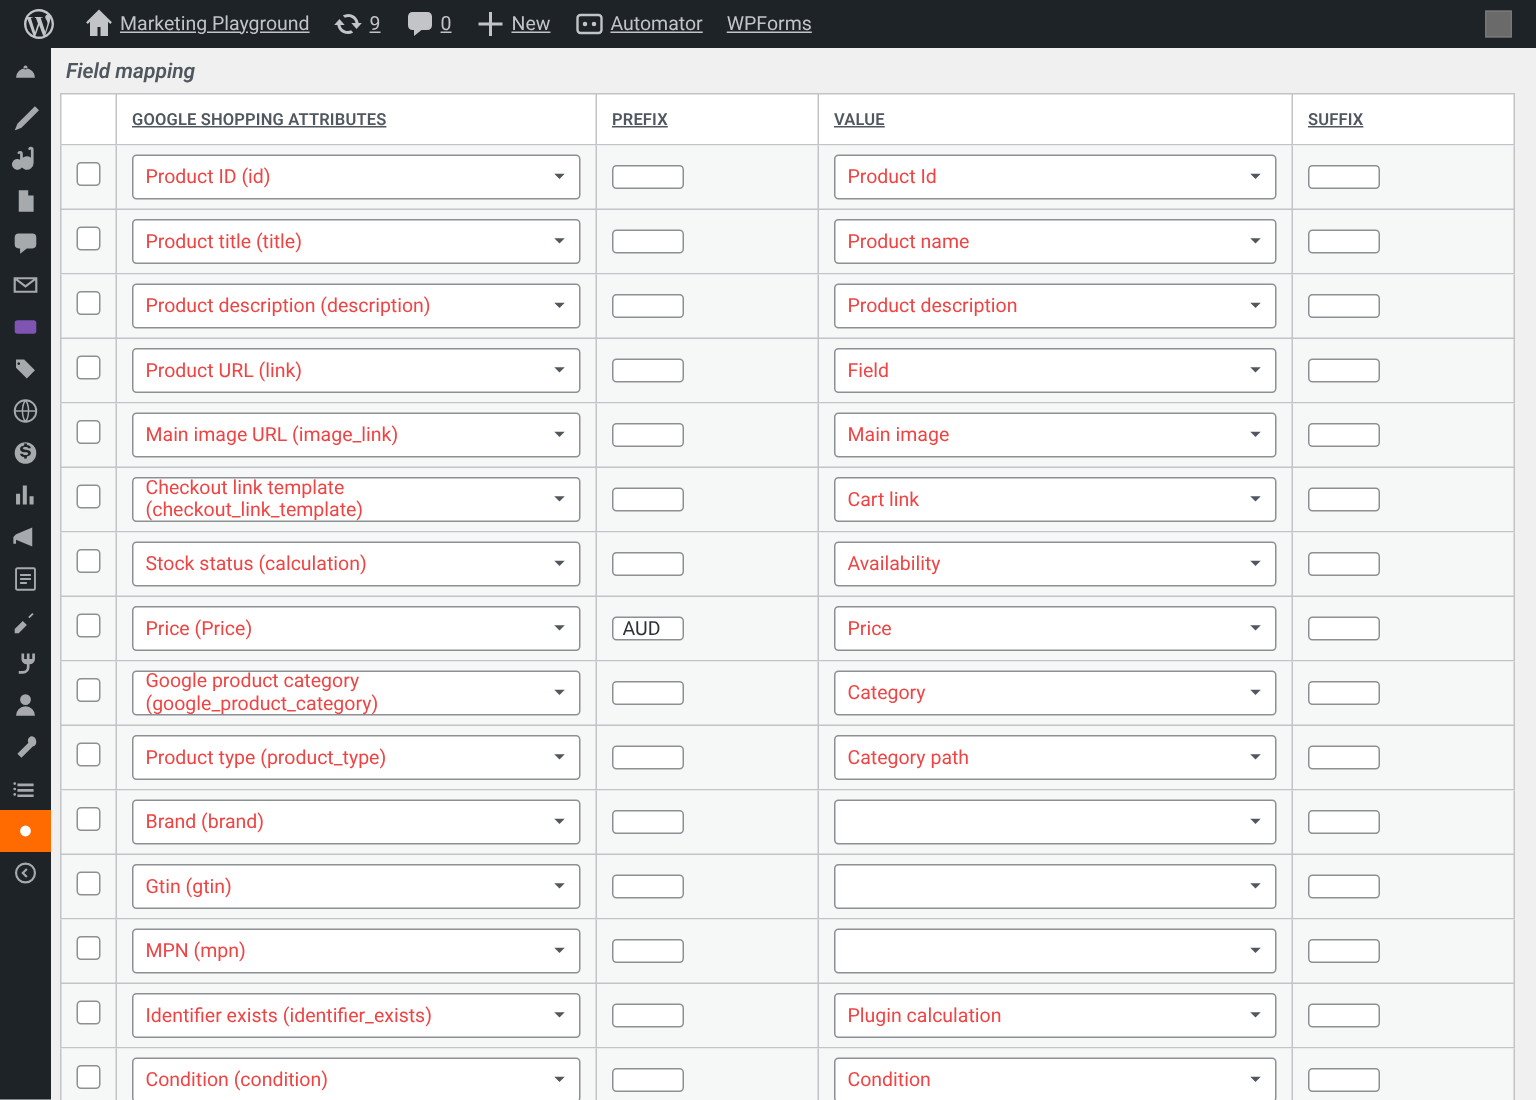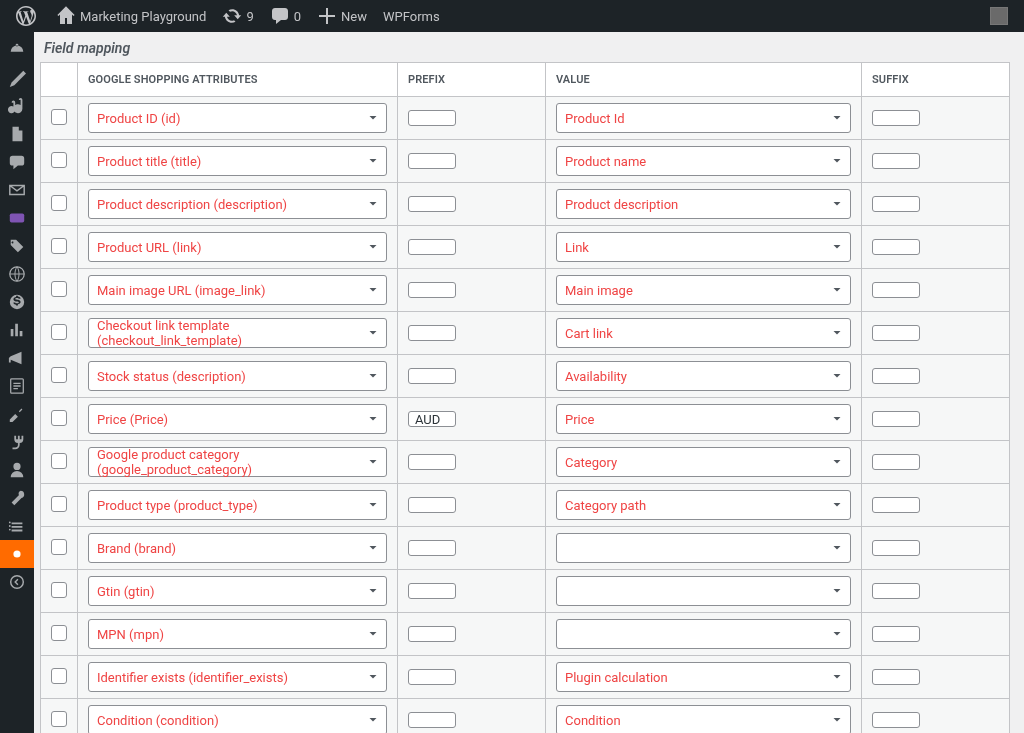--- a/index.html
+++ b/index.html
@@ -1,38 +1,38 @@
 <!DOCTYPE html>
 <html><head>
 <meta charset="utf-8">
 <style>
   * { box-sizing: border-box; }
   html, body { margin: 0; padding: 0; width: 1024px; height: 733px; overflow: hidden; font-family: -apple-system, BlinkMacSystemFont, "Segoe UI", Roboto, Arial, sans-serif; background: #f0f0f1; font-size: 13px; color: #2c3338; }
 
   
-  .adminbar { position: absolute; top: 0; left: 0; right: 0; height: 32px; background: #1d2327; color: #c3c4c7; display: flex; padding: 0 8px; font-size: 13px; }
+  .adminbar { position: absolute; top: 0; left: 0; right: 0; height: 32px; background: #1d2327; color: #c3c4c7; display: flex; padding: 0 8px; font-size: 13px; text-decoration: underline; }
   .adminbar .ab-item { display: inline-flex; align-items: center; padding: 0 8px; height: 32px; cursor: pointer; color: #c3c4c7; font-size: 13px; }
   .adminbar .ab-icon { width: 20px; height: 20px; display: inline-flex; align-items: center; justify-content: center; margin-right: 4px; }
   .adminbar .right { margin-left: auto; display: flex; align-items: center; }
   .avatar { width: 18px; height: 18px; background: #6a6a6a; border: 1px solid #777; margin-left: 6px; }
 
   
   .sidemenu { position: absolute; top: 32px; left: 0; width: 34px; bottom: 0; background: #1d2327; display: flex; flex-direction: column; align-items: center; padding-top: 4px; }
   .sidemenu .mi { width: 34px; height: 28px; display: flex; align-items: center; justify-content: center; color: #a7aaad; cursor: pointer; position: relative; }
   .sidemenu .mi.active { background: #ff6b00; color: #fff; }
   .sidemenu .mi.active::after { content: ""; position: absolute; right: -6px; top: 50%; margin-top: -6px; border: 6px solid transparent; border-left-color: #ff6b00; }
   .sidemenu svg { width: 18px; height: 18px; }
 
   
   .content { position: absolute; top: 32px; left: 34px; right: 0; bottom: 0; overflow: auto; background: #f0f0f1; padding: 0 14px 8px 6px; }
 
   .section-title { font-size: 14px; font-style: italic; font-weight: 600; color: #50575e; padding: 8px 0 6px 4px; }
 
   table.mapping { width: 100%; border-collapse: separate; border-spacing: 0; }
-  table.mapping thead th { background: #fff; border: 1px solid #c3c4c7; text-align: left; font-size: 11px; font-weight: 600; color: #50575e; padding: 10px 10px; vertical-align: middle; text-transform: uppercase; letter-spacing: .01em; }
+  table.mapping thead th { background: #fff; border: 1px solid #c3c4c7; text-align: left; font-size: 11px; font-weight: 600; color: #50575e; padding: 10px 10px; vertical-align: middle; text-transform: uppercase; letter-spacing: .01em; text-decoration: underline; }
   table.mapping thead th + th { border-left: none; }
   table.mapping tbody td { background: #f6f7f7; border-left: 1px solid #c3c4c7; border-right: 1px solid #c3c4c7; border-bottom: 1px solid #c3c4c7; padding: 6px 10px; vertical-align: middle; }
   table.mapping tbody tr td + td { border-left: none; }
 
   .col-check { width: 30px; }
   .col-attr  { width: 320px; }
   .col-prefix{ width: 148px; }
   .col-value { width: auto; }
   .col-suffix{ width: 148px; }
 
@@ -79,20 +79,30 @@
     </span>
     <span>0</span>
   </div>
   <div class="ab-item">
     <span class="ab-icon">
       <svg viewBox="0 0 20 20" fill="currentColor">
           <path d="M9 2h2v7h7v2h-7v7H9v-7H2V9h7z"></path>
         </svg>
     </span>
     <span>New</span>
+  </div>
+  <div class="ab-item">
+    <span class="ab-icon">
+      <svg viewBox="0 0 20 20" fill="currentColor">
+          <rect x="2" y="4" width="16" height="12" rx="2" ry="2" fill="none" stroke="currentColor" stroke-width="1.6"></rect>
+          <circle cx="7" cy="10" r="1.5"></circle>
+          <circle cx="13" cy="10" r="1.5"></circle>
+        </svg>
+    </span>
+    <span>Automator</span>
   </div>
   <div class="ab-item">
     <span>WPForms</span>
   </div>
   <div class="right">
     <div class="ab-item">
       <span class="avatar"></span>
     </div>
   </div>
 </div>
@@ -331,21 +341,21 @@
               </span>
       </div>
     </td>
     <td class="col-prefix">
       <div class="textish">
               <span></span>
             </div>
     </td>
     <td class="col-value">
       <div class="selectish">
-        <span>Link</span>
+        <span>Field</span>
         <span class="caret">
                 <svg viewBox="0 0 20 20" fill="currentColor">
                   <path d="M5 7l5 5 5-5z"></path>
                 </svg>
               </span>
       </div>
     </td>
     <td class="col-suffix">
       <div class="textish">
               <span></span>
@@ -418,21 +428,21 @@
       <div class="textish">
               <span></span>
             </div>
     </td>
   </tr>
 
   <tr>
     <td class="col-check"><span class="chk"></span></td>
     <td class="col-attr">
       <div class="selectish">
-        <span>Stock status (description)</span>
+        <span>Stock status (calculation)</span>
         <span class="caret">
                 <svg viewBox="0 0 20 20" fill="currentColor">
                   <path d="M5 7l5 5 5-5z"></path>
                 </svg>
               </span>
       </div>
     </td>
     <td class="col-prefix">
       <div class="textish">
               <span></span>

